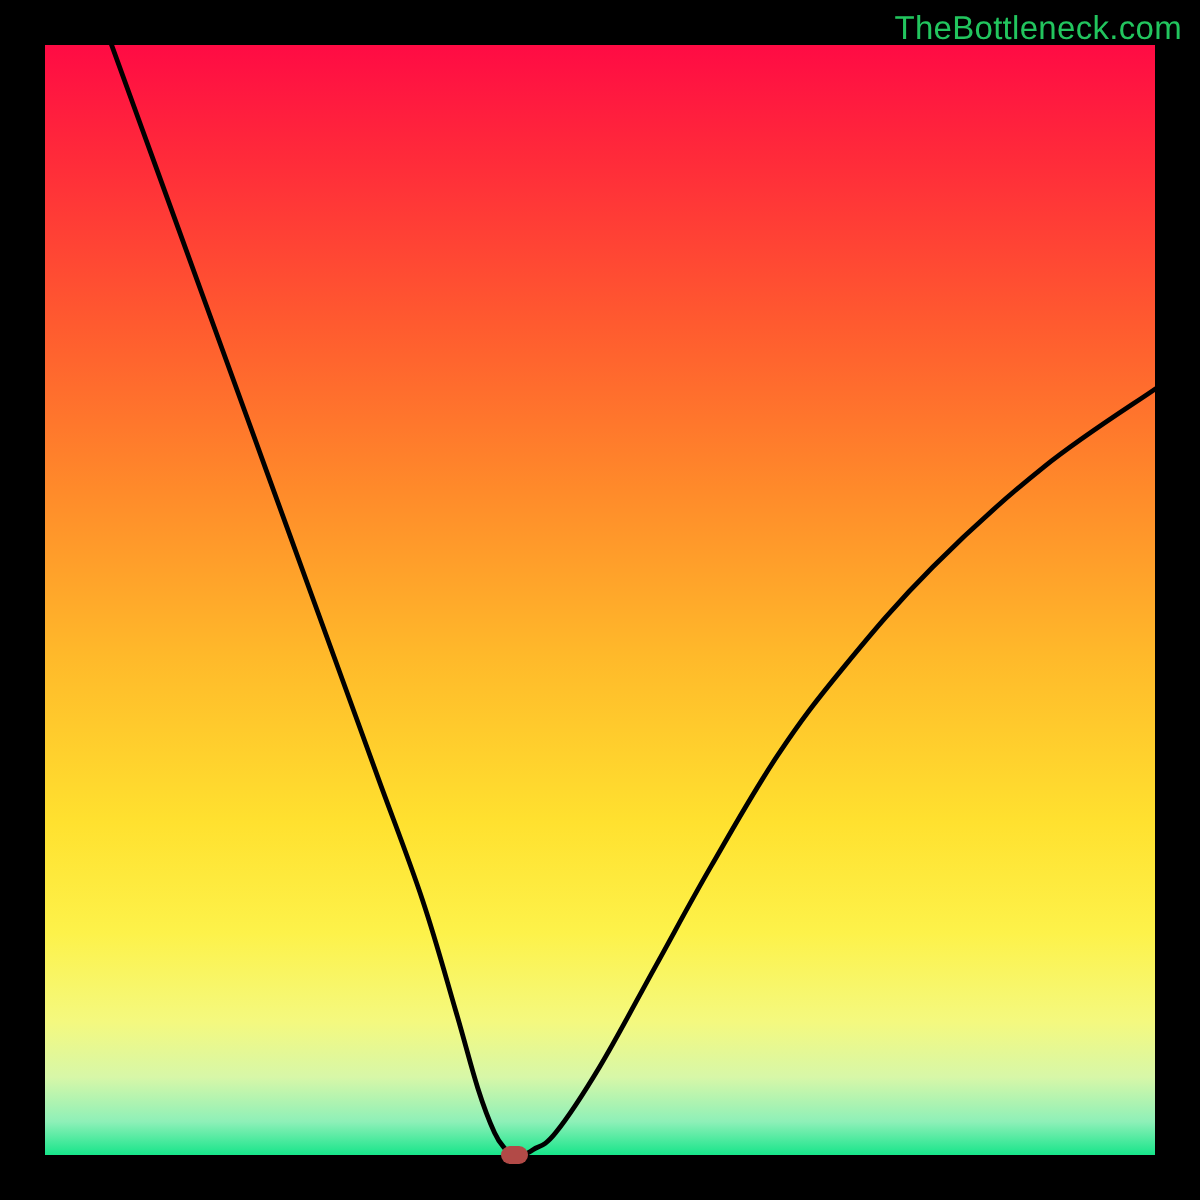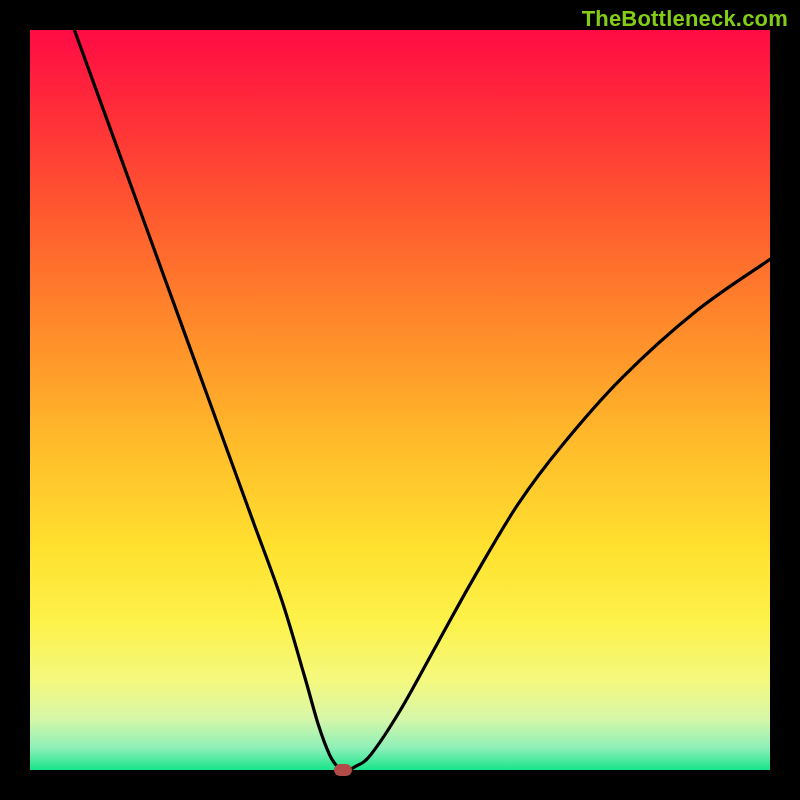--- a/index.html
+++ b/index.html
@@ -8,23 +8,23 @@
     width: 800px;
     height: 800px;
     background: #000;
     position: relative;
     font-family: Arial, Helvetica, sans-serif;
   }
   .watermark {
     position: absolute;
     top: 6px;
     right: 12px;
-    color: #84cc16;
+    color: #22c55e;
     font-size: 22px;
-    font-weight: 700;
+    font-weight: 400;
     letter-spacing: 0.2px;
     z-index: 10;
   }
   .frame {
     position: absolute;
     left: 30px;
     top: 30px;
     width: 740px;
     height: 740px;
     background: #000;

